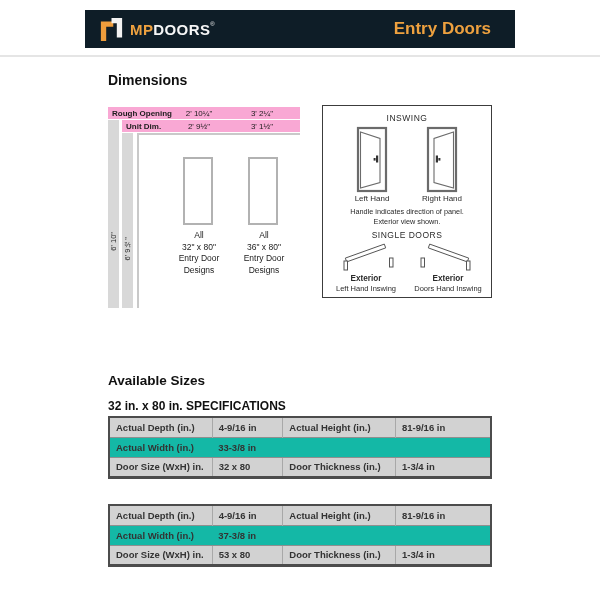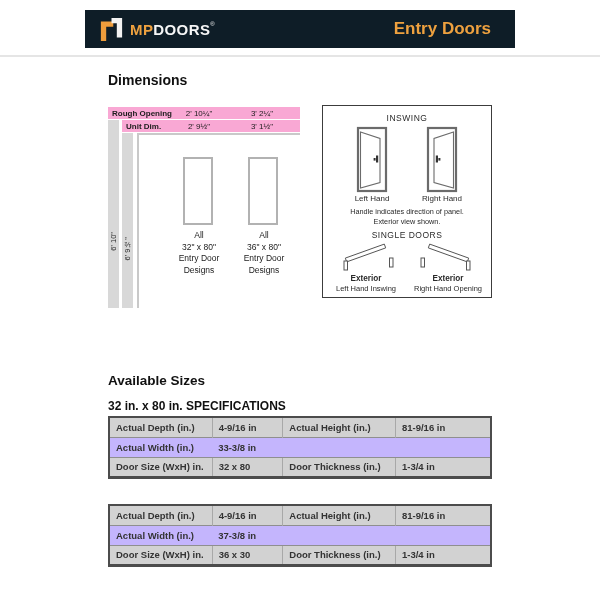--- a/index.html
+++ b/index.html
@@ -68,21 +68,21 @@
   
   .sizes-heading { position:absolute; left:108px; top:373px; font-size:13.5px; font-weight:bold; color:#111; }
   .spec-title { position:absolute; left:108px; font-size:12px; font-weight:bold; color:#111; }
   .spec-title-1 { top:399px; }  .spec-title-2 { top:487px; }
   .spec-table { position:absolute; left:108px; width:384px; border-collapse:collapse;
                 border:2px solid #4c4c4c; font-size:9.5px; color:#333;
                 border-bottom-width:3px; }
   .t1 { top:416px; }  .t2 { top:504px; }
   .spec-table td { height:20px; padding:1px 0 1px 6px;font-weight:bold; }
   .row-gray { background:#d2d2d2; }
-  .row-white { background:#c4b5fd; }
+  .row-white { background:#14b8a6; }
   .spec-table tr + tr td { border-top:1px solid #8f8f8f; }
   .row-gray td + td { border-left:1px solid #a8a8a8; }
 </style>
 </head>
 <body>
 
 <div class="page">
 
   <header class="topbar">
     <div class="brand">
@@ -162,21 +162,21 @@
       <polygon points="145.7,17.1 106.7,3.1 105.3,6.9 144.3,20.9" fill="#ffffff" stroke="#555" stroke-width="1"></polygon>
       <rect x="143.5" y="20" width="3.5" height="9" fill="#ffffff" stroke="#555" stroke-width="1"></rect>
       <rect x="98" y="17" width="3.5" height="9" fill="#ffffff" stroke="#555" stroke-width="1"></rect>
     </svg>
     <div class="swing-caption swing-left">
       <div class="cap-bold">Exterior</div>
       <div class="cap-sub">Left Hand Inswing</div>
     </div>
     <div class="swing-caption swing-right">
       <div class="cap-bold">Exterior</div>
-      <div class="cap-sub">Right Hand Opening</div>
+      <div class="cap-sub">Doors Hand Inswing</div>
     </div>
   </div>
 
   <div class="sizes-heading">Available Sizes</div>
 
   <div class="spec-title spec-title-1">32 in. x 80 in. SPECIFICATIONS</div>
   <table class="spec-table t1">
     <colgroup>
         <col style="width:27%">
         <col style="width:18.5%">
@@ -220,20 +220,20 @@
       <td>81-9/16 in</td>
     </tr>
     <tr class="row-white">
       <td>Actual Width (in.)</td>
       <td>37-3/8 in</td>
       <td></td>
       <td></td>
     </tr>
     <tr class="row-gray">
       <td>Door Size (WxH) in.</td>
-      <td>36 x 30</td>
+      <td>53 x 80</td>
       <td>Door Thickness (in.)</td>
       <td>1-3/4 in</td>
     </tr>
   </tbody>
     </table>
 
 </div>
 
 </body></html>

